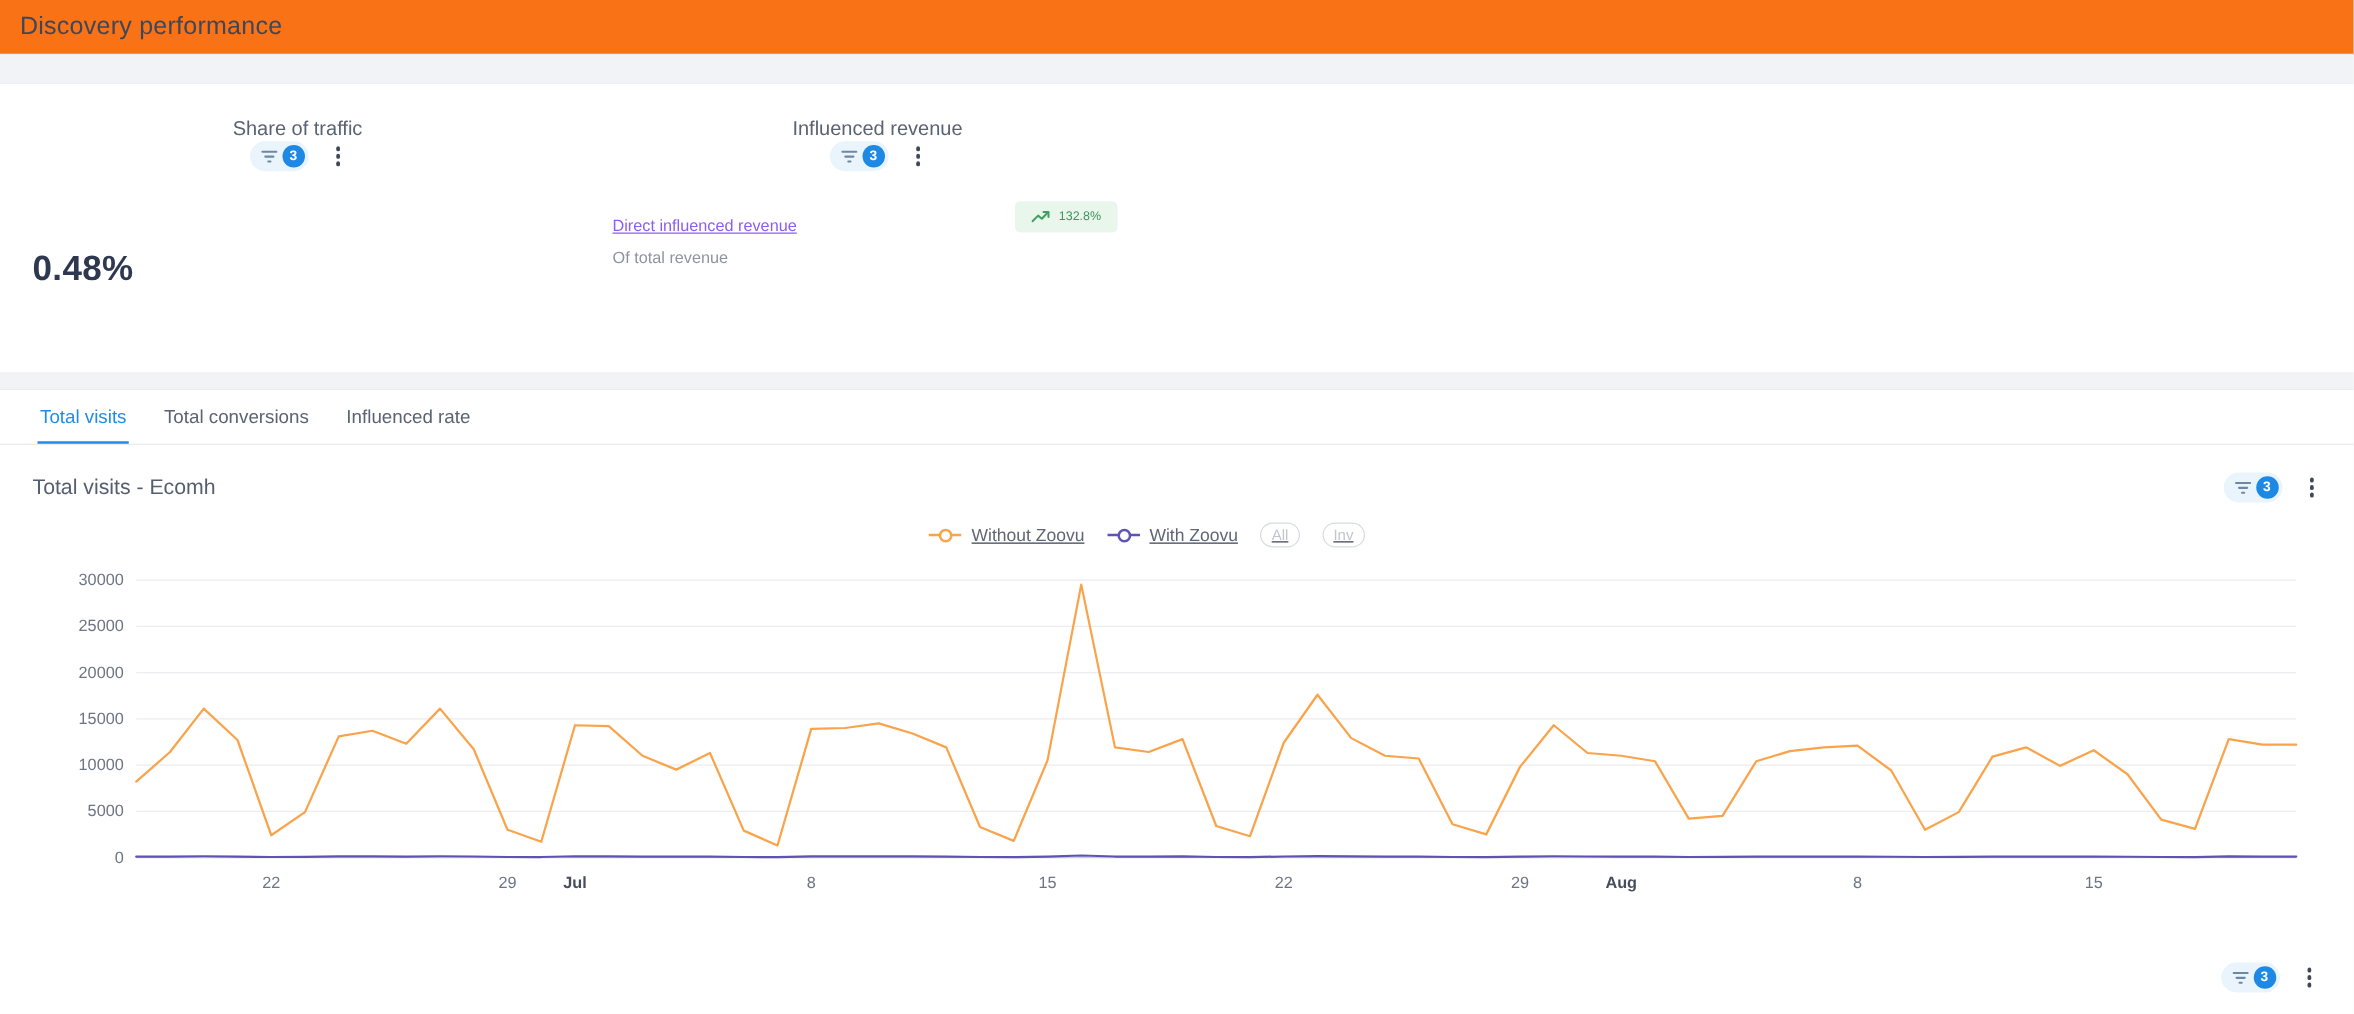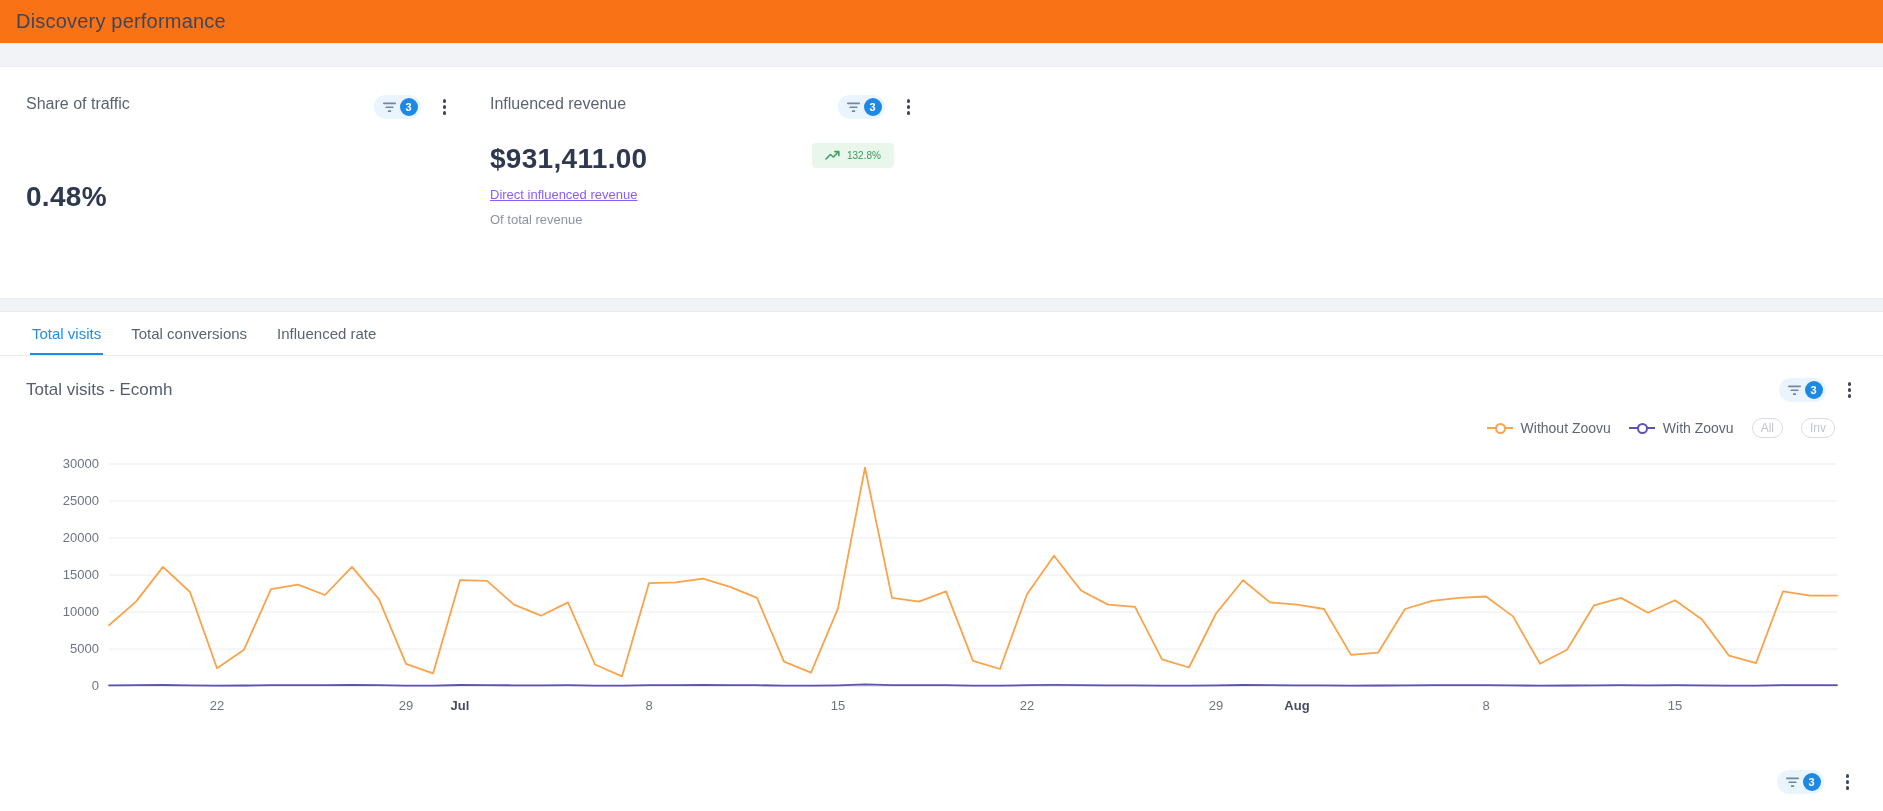--- a/index.html
+++ b/index.html
@@ -27,21 +27,21 @@
     margin-top:22px;
     background:#ffffff;
     border-top:1px solid #e9ebef;
     border-bottom:1px solid #e9ebef;
     display:flex;
     padding:28px 26px 34px 26px;
     height:233px;
   }
   .metric-block.share { width:464px; }
   .metric-block.revenue { flex:1; }
-  .card-head { display:flex; align-items:flex-start; width:424px; }
+  .card-head { display:flex; align-items:center; width:424px;flex-direction:column; }
   .card-title { font-size:16px; color:#5a6372; flex:1; }
   .head-tools { display:flex; align-items:center; gap:18px; }
 
   .filter-chip {
     display:inline-flex; align-items:center; gap:4px;
     background:#eaf4fd; border-radius:14px;
     padding:3px 3px 3px 9px; cursor:pointer;
   }
   .funnel-icon { display:block; }
   .count-badge {
@@ -82,22 +82,22 @@
     height:44px;
     align-items:flex-end;
   }
   .tab { font-size:15px; color:#5a6372; padding:10px 2px 13px 2px; cursor:pointer; }
   .tab.active { color:#1f8ceb; padding-bottom:11px; border-bottom:2px solid #1f8ceb; }
 
   .chart-head { display:flex; align-items:center; padding:22px 28px 0 26px;gap:32px; }
   .chart-title { font-size:17px; color:#555e6e; flex:1; }
 
   .legend-row {
-    display:flex; justify-content:flex-end; align-items:center;
-    gap:18px; padding:16px 48px 0 0;
+    display:flex; justify-content:center; align-items:center;
+    gap:18px; padding:16px 48px 0 0;text-decoration:underline;
   }
   .legend-item { display:flex; align-items:center; gap:8px; font-size:14px; color:#5f6673; cursor:pointer; }
   .legend-marker { position:relative; width:26px; height:2px; }
   .legend-marker.orange { background:#f9a34b; }
   .legend-marker.purple { background:#5f52b5; }
   .legend-marker::after {
     content:""; position:absolute; left:8px; top:-4.5px;
     width:7px; height:7px; border-radius:50%; background:#ffffff;
     border:2px solid;
   }
@@ -163,21 +163,20 @@
         <span class="kebab">
             <i></i>
             <i></i>
             <i></i>
           </span>
       </span>
     </div>
 
     <div class="rev-row">
       <div class="rev-main">
-        <div class="big-value">$931,411.00</div>
         <div class="value-sub">Direct influenced revenue</div>
         <div class="secondary-sub">Of total revenue</div>
       </div>
       <span class="change-badge">
         <svg width="15" height="11" viewBox="0 0 15 11">
           <path d="M1 9 L5.5 4.5 L8.5 7 L13.2 2" stroke="#3fa05f" stroke-width="1.6" fill="none" stroke-linecap="round" stroke-linejoin="round"></path>
           <path d="M9.8 1.6 H13.8 V5.6" stroke="#3fa05f" stroke-width="1.6" fill="none" stroke-linecap="round" stroke-linejoin="round"></path>
         </svg>
         <span>132.8%</span>
       </span>

